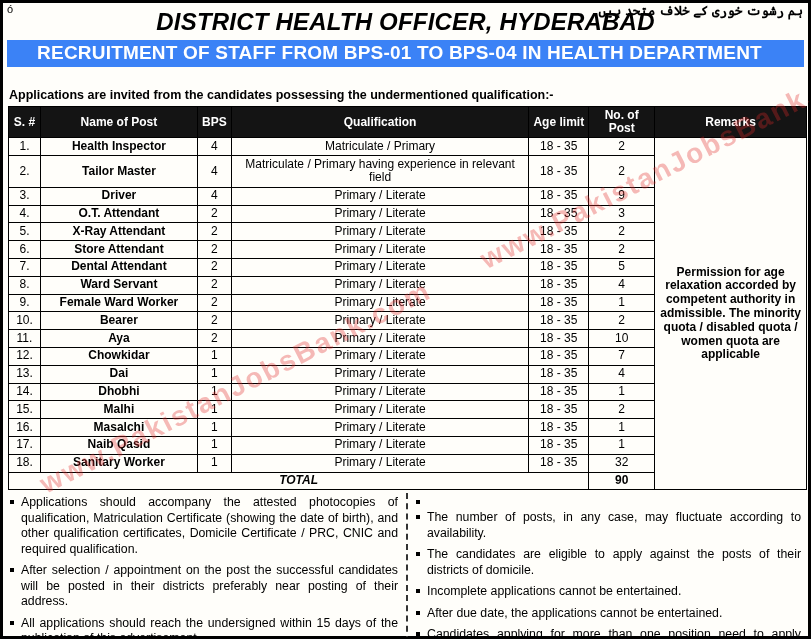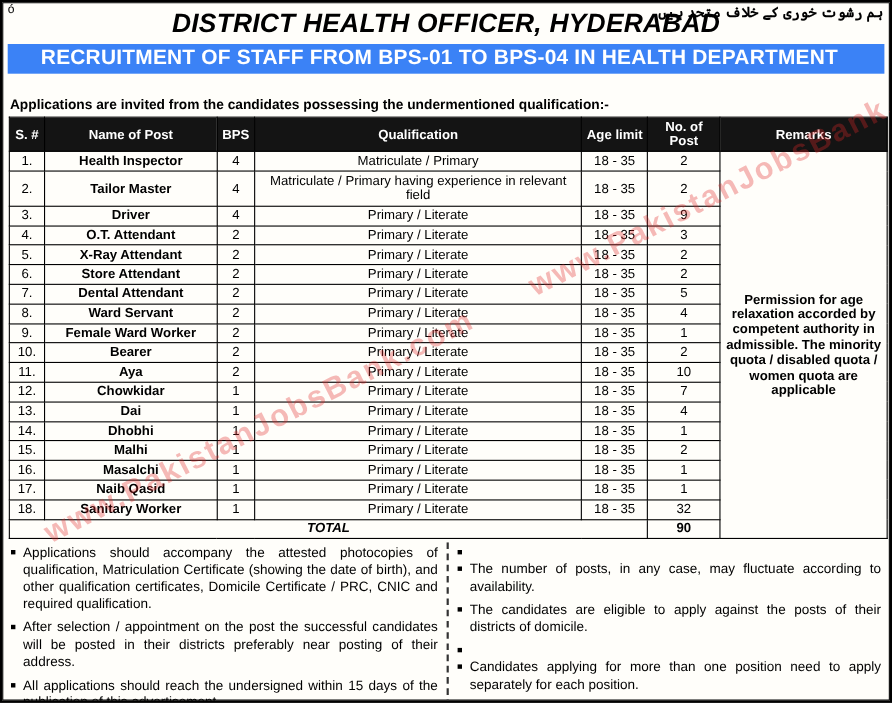--- a/index.html
+++ b/index.html
@@ -280,20 +280,25 @@
       <div class="note">
           <span class="bullet"></span>
           <span>The number of posts, in any case, may fluctuate according to availability.</span>
         </div>
       <div class="note">
           <span class="bullet"></span>
           <span>The candidates are eligible to apply against the posts of their districts of domicile.</span>
         </div>
       <div class="note">
           <span class="bullet"></span>
+          <span>Incomplete applications cannot be entertained.</span>
+        </div>
+      <div class="note">
+          <span class="bullet"></span>
+          <span>After due date, the applications cannot be entertained.</span>
         </div>
       <div class="note">
           <span class="bullet"></span>
           <span>Candidates applying for more than one position need to apply separately for each position.</span>
         </div>
 
     </div>
   </div>
 
   <div class="watermark">

